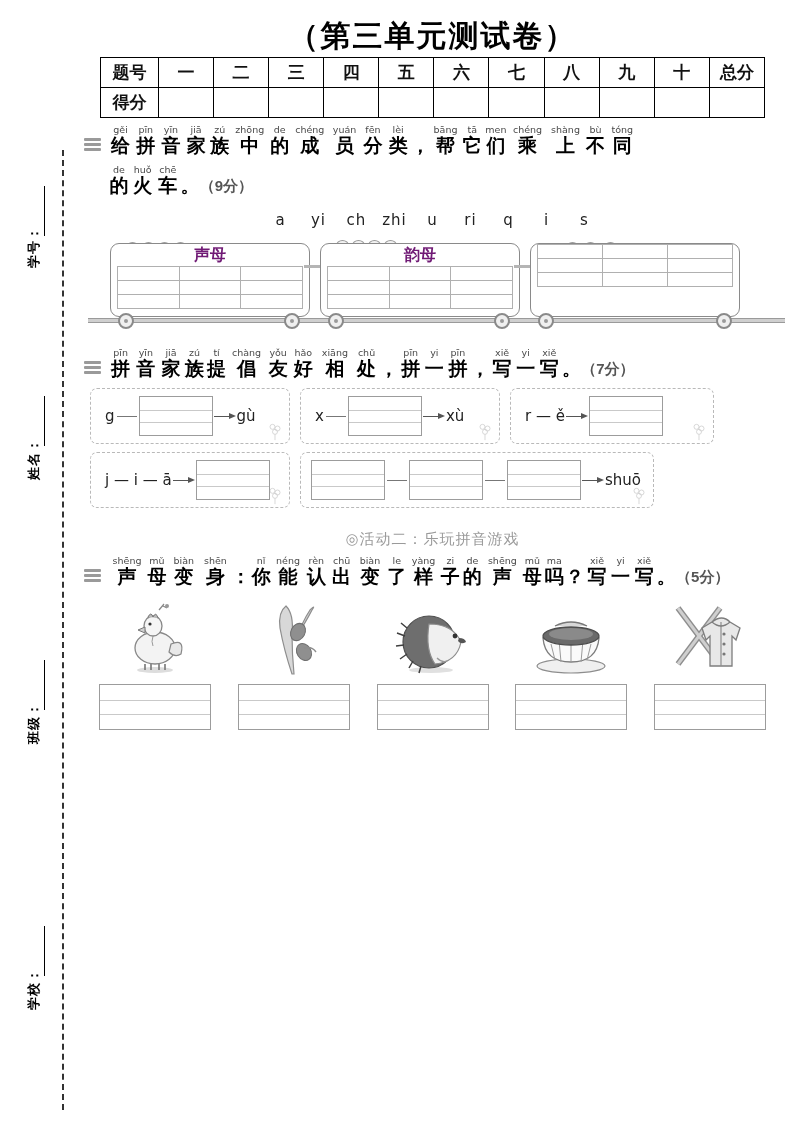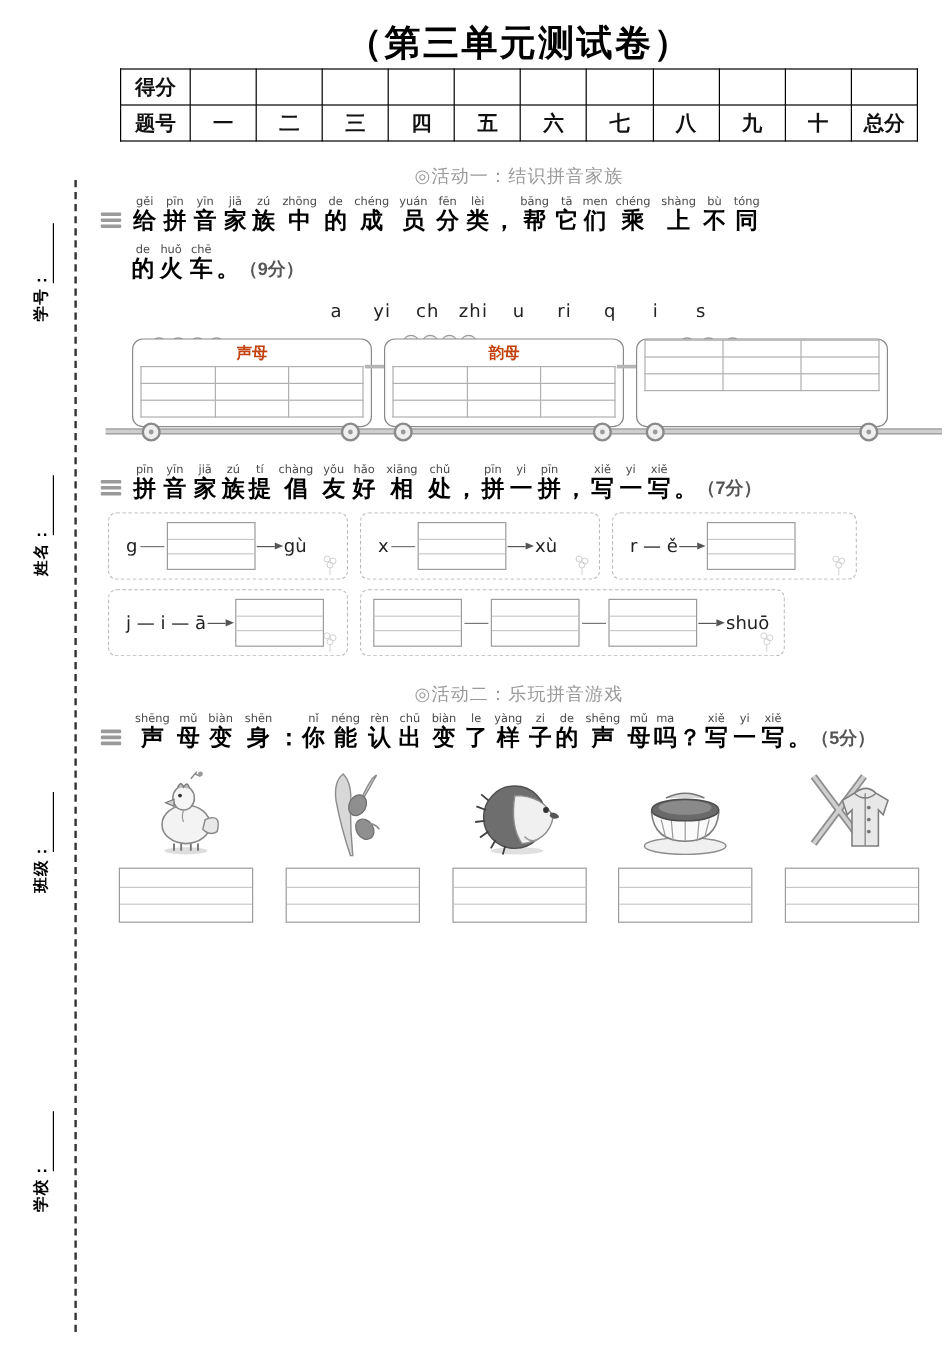--- a/index.html
+++ b/index.html
@@ -97,22 +97,22 @@
   }
   .letters span { display:inline-block; width:38px; }
 
   
   .train { position:relative; height:96px; margin:2px 8px 0 16px; }
   .car {
     position:absolute; top:8px; height:74px;
     border:1.4px solid #8a8a8a; border-radius:9px; background:#fff;
   }
   .car .car-title {
-    text-align:center; font-size:13px; font-weight:bold; line-height:22px;
-    font-family:"Liberation Serif","DejaVu Serif",serif; color:#c2410c;
+    text-align:center; font-size:16px; font-weight:bold; line-height:22px;
+    font-family:"Liberation Serif","DejaVu Serif",serif; color:#701a75;
   }
   .car .grid { margin:0 6px; }
   .car .grid table { width:100%; border-collapse:collapse; table-layout:fixed; }
   .car .grid td { border:1px solid #b0b0b0; height:14px; }
   .rail {
     position:absolute; left:0; bottom:8px; width:100%; height:5px;
     background:#cfcfcf; border-top:1px solid #9a9a9a; border-bottom:1px solid #9a9a9a;
   }
   .wheel {
     position:absolute; bottom:2px; width:16px; height:16px; border-radius:50%;
@@ -197,52 +197,51 @@
 
 <div id="page">
 
   <div class="subtitle">（第三单元测试卷）</div>
 
 
   <div class="score-wrap">
     <table class="score">
       <tbody>
           <tr>
-        <td class="lbl">得分</td>
-        <td></td>
-        <td></td>
-        <td></td>
-        <td></td>
-        <td></td>
-        <td></td>
-        <td></td>
-        <td></td>
-        <td></td>
-        <td></td>
-        <td></td>
-      </tr>
-      <tr>
         <td class="lbl">题号</td>
         <td>一</td>
         <td>二</td>
         <td>三</td>
         <td>四</td>
         <td>五</td>
         <td>六</td>
         <td>七</td>
         <td>八</td>
         <td>九</td>
         <td>十</td>
         <td>总分</td>
       </tr>
+      <tr>
+        <td class="lbl">得分</td>
+        <td></td>
+        <td></td>
+        <td></td>
+        <td></td>
+        <td></td>
+        <td></td>
+        <td></td>
+        <td></td>
+        <td></td>
+        <td></td>
+        <td></td>
+      </tr>
     </tbody>
       </table>
   </div>
 
-  <div class="activity">◎活动一：结识拼音家族</div>
 
   <div class="q">
     <div class="q-marker">
         <i></i>
         <i></i>
         <i></i>
       </div>
     <div class="q-body">
       <div class="pyline" id="q1-line1"><span class="pychar" style="min-width: 25.2px;"><span class="py">gěi</span><span class="hz">给</span></span><span class="pychar" style="min-width: 25.2px;"><span class="py">pīn</span><span class="hz">拼</span></span><span class="pychar" style="min-width: 25.2px;"><span class="py">yīn</span><span class="hz">音</span></span><span class="pychar" style="min-width: 25.2px;"><span class="py">jiā</span><span class="hz">家</span></span><span class="pychar" style="min-width: 22px;"><span class="py">zú</span><span class="hz">族</span></span><span class="pychar" style="min-width: 38px;"><span class="py">zhōng</span><span class="hz">中</span></span><span class="pychar" style="min-width: 22px;"><span class="py">de</span><span class="hz">的</span></span><span class="pychar" style="min-width: 38px;"><span class="py">chéng</span><span class="hz">成</span></span><span class="pychar" style="min-width: 31.6px;"><span class="py">yuán</span><span class="hz">员</span></span><span class="pychar" style="min-width: 25.2px;"><span class="py">fēn</span><span class="hz">分</span></span><span class="pychar" style="min-width: 25.2px;"><span class="py">lèi</span><span class="hz">类</span></span><span class="pychar nop" style="min-width: 14px;"><span class="py">.</span><span class="hz">，</span></span><span class="pychar" style="min-width: 31.6px;"><span class="py">bāng</span><span class="hz">帮</span></span><span class="pychar" style="min-width: 22px;"><span class="py">tā</span><span class="hz">它</span></span><span class="pychar" style="min-width: 25.2px;"><span class="py">men</span><span class="hz">们</span></span><span class="pychar" style="min-width: 38px;"><span class="py">chéng</span><span class="hz">乘</span></span><span class="pychar" style="min-width: 38px;"><span class="py">shàng</span><span class="hz">上</span></span><span class="pychar" style="min-width: 22px;"><span class="py">bù</span><span class="hz">不</span></span><span class="pychar" style="min-width: 31.6px;"><span class="py">tóng</span><span class="hz">同</span></span></div>
       <div class="pyline" id="q1-line2" style="margin-top:7px;"><span class="pychar" style="min-width: 22px;"><span class="py">de</span><span class="hz">的</span></span><span class="pychar" style="min-width: 25.2px;"><span class="py">huǒ</span><span class="hz">火</span></span><span class="pychar" style="min-width: 25.2px;"><span class="py">chē</span><span class="hz">车</span></span><span class="pychar nop" style="min-width: 14px;"><span class="py">.</span><span class="hz">。</span></span><span class="pychar nop" style="min-width: 54px;"><span class="py">.</span><span class="hz small">（9分）</span></span></div>

